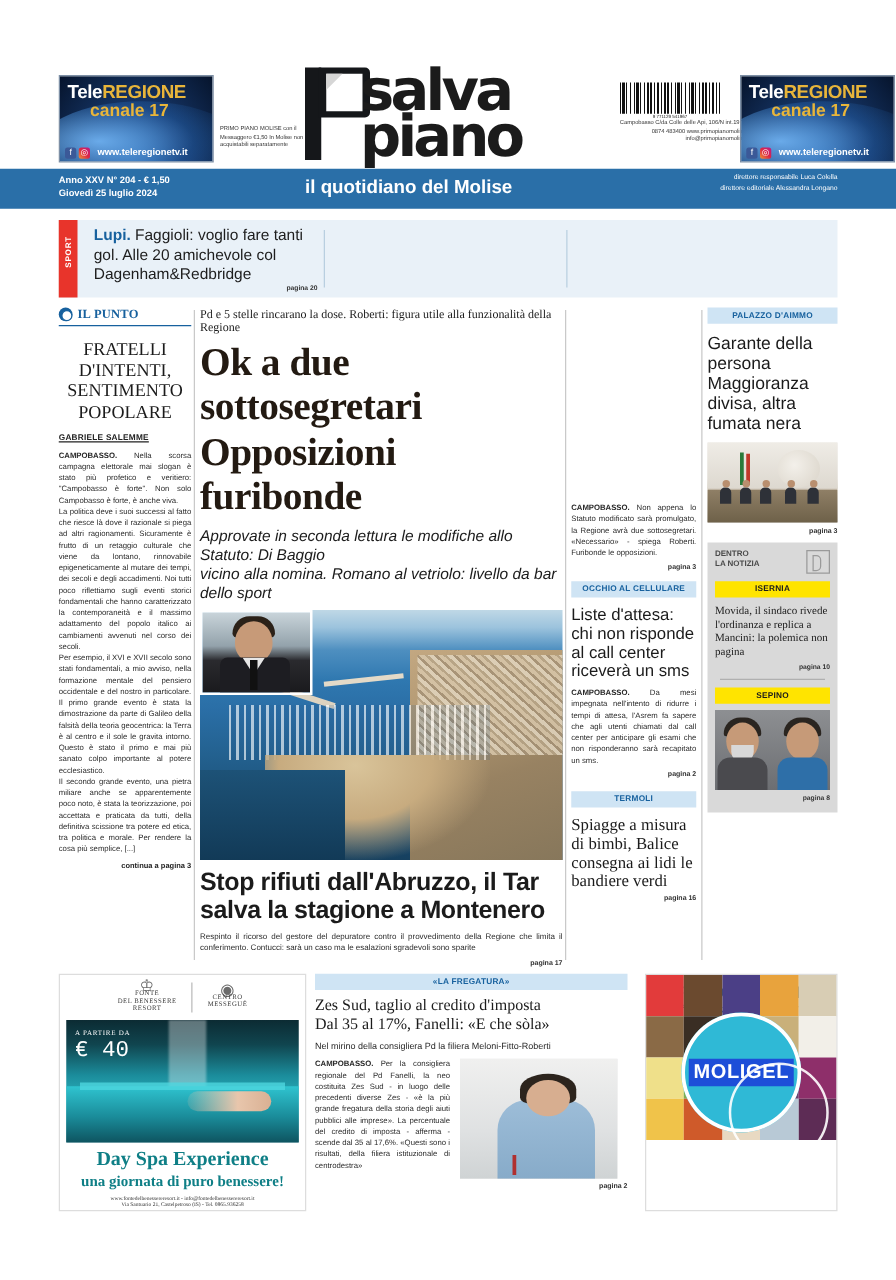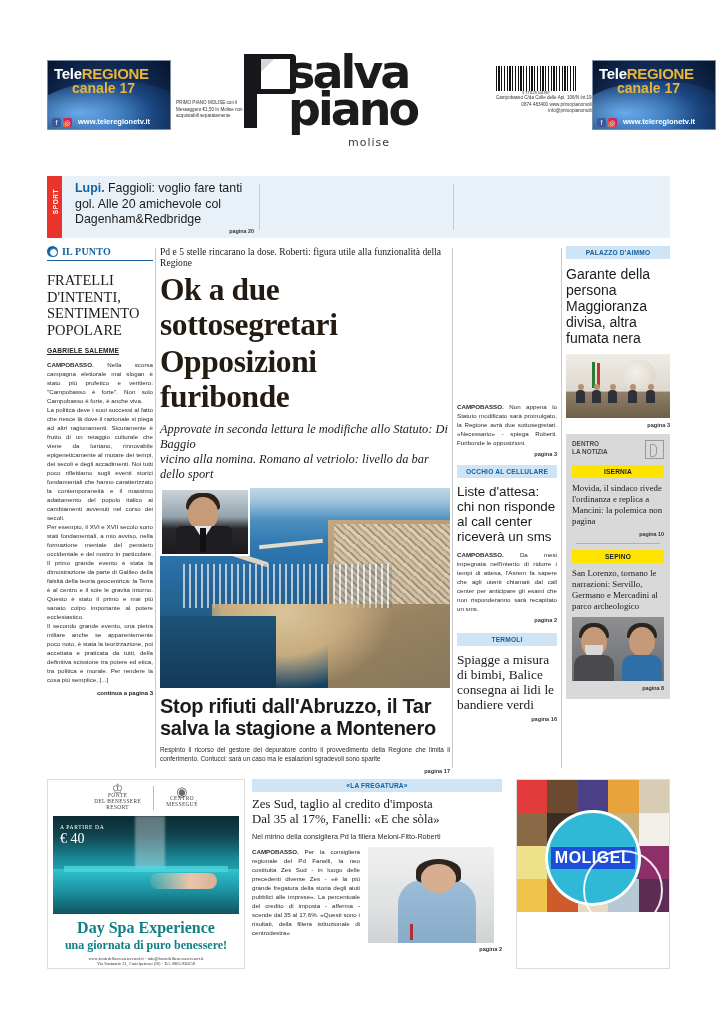--- a/index.html
+++ b/index.html
@@ -77,35 +77,35 @@
   .colC{position:absolute;left:160px;top:246px;width:290px;}
   .colR{position:absolute;left:457px;top:246px;width:100px;}
   .colF{position:absolute;left:566px;top:246px;width:104px;}
 
   
   .ilpunto{display:flex;align-items:center;gap:4px;border-bottom:1.6px solid #17619e;padding-bottom:3px;}
   .ilpunto .dot{width:11px;height:11px;border-radius:50%;background:#17619e;position:relative;flex:0 0 auto;}
   .ilpunto .dot:after{content:"";position:absolute;left:2px;top:2px;width:7px;height:7px;border-radius:50%;
      background:#fff;border:1.5px solid #17619e;}
   .ilpunto .lbl{font-family:"Liberation Serif",serif;font-weight:bold;font-size:10px;color:#17619e;letter-spacing:.2px;}
-  .ed-title{font-family:"Liberation Serif",serif;font-size:14.5px;line-height:16.5px;text-align:left;
+  .ed-title{font-family:"Liberation Serif",serif;font-size:14.5px;line-height:16.5px;text-align:center;
      color:#1b1b1b;margin:11px 0 9px;}
   .ed-author{font-size:6.6px;font-weight:bold;letter-spacing:.2px;text-decoration:underline;color:#222;margin-bottom:6px;}
   .ed-body{font-size:6.2px;line-height:9px;text-align:justify;color:#2a2a2a;}
   .ed-body b{font-weight:bold;}
   .ed-cont{font-size:6px;font-weight:bold;text-align:right;margin-top:6px;color:#222;}
 
   .vrule{position:absolute;width:1px;background:#c9c9c9;}
 
   
   .kicker{font-family:"Liberation Serif",serif;font-size:9.6px;color:#1b1b1b;
      border-bottom:0px;padding-bottom:2px;}
   .headline{font-family:"Liberation Serif",serif;font-weight:bold;font-size:31.5px;line-height:35px;
      color:#231a12;letter-spacing:-.4px;margin-top:2px;}
-  .subhead{font-family:Liberation Serif, serif;font-style:italic;font-size:12.4px;line-height:15px;
+  .subhead{font-family:Liberation Sans, sans-serif;font-style:italic;font-size:12.4px;line-height:15px;
      color:#1b1b1b;margin-top:8px;}
   .seaphoto{width:290px;height:200px;position:relative;margin-top:6px;
      background:
        linear-gradient(180deg,#bfd8e6 0%,#9cc3dd 7%,#4e8fc0 16%,#2f78b0 28%,#2a6ea6 40%,#23618f 58%,#1b4e74 80%,#16405f 100%);}
   .seaphoto .land{position:absolute;right:0;top:16%;width:42%;height:84%;
      background:linear-gradient(160deg,#c9a97e 0%,#b99a6e 30%,#9e8460 60%,#8d7a5b 100%);opacity:.95;}
   .seaphoto .town{position:absolute;right:0;top:18%;width:40%;height:40%;
      background:repeating-linear-gradient(42deg,#d8c7ab 0 3px,#b7a588 3px 5px,#e2d6c0 5px 8px,#a59277 8px 10px);opacity:.85;}
   .seaphoto .beach{position:absolute;left:18%;bottom:0;width:62%;height:42%;
      background:radial-gradient(ellipse at 40% 10%, #d9c49a 0%, #c7ab7f 40%, rgba(160,140,100,0) 72%);}
@@ -184,21 +184,21 @@
      background:linear-gradient(180deg,#0c2b33 0%,#10454f 20%,#1b8c9b 45%,#2bb3bf 65%,#13606e 100%);}
   .spaimg .fall{position:absolute;left:44%;top:0;width:16%;height:62%;background:rgba(255,255,255,.35);
      filter:blur(1px);}
   .spaimg .pool{position:absolute;left:0;bottom:0;width:100%;height:46%;
      background:linear-gradient(180deg,#2fc4d0 0%,#1a8b99 55%,#0e5460 100%);}
   .spaimg .edge{position:absolute;left:6%;bottom:43%;width:88%;height:6px;background:#4ed6de;opacity:.8;}
   .spaimg .person{position:absolute;right:12%;bottom:26%;width:36%;height:16%;border-radius:12px;
      background:linear-gradient(90deg,rgba(220,190,170,.15),#e8c6ac 60%,#d9b093);}
   .spaimg .price{position:absolute;left:7px;top:8px;color:#fff;}
   .spaimg .price .s{font-family:"Liberation Serif",serif;font-size:5.6px;letter-spacing:.6px;display:block;}
-  .spaimg .price .b{font-family:Liberation Serif, serif;font-size:14px;display:block;margin-top:1px;}
+  .spaimg .price .b{font-family:Liberation Mono, monospace;font-size:18px;display:block;margin-top:1px;}
   .ad-left .t1{text-align:center;font-family:"Liberation Serif",serif;font-weight:bold;font-size:16px;color:#0f7f86;margin-top:5px;}
   .ad-left .t2{text-align:center;font-family:"Liberation Serif",serif;font-weight:bold;font-size:12px;color:#0f7f86;margin-top:1px;}
   .ad-left .t3{text-align:center;font-family:"Liberation Serif",serif;font-size:4.4px;color:#333;margin-top:3px;}
   .ad-left .t4{text-align:center;font-family:"Liberation Serif",serif;font-size:4.4px;color:#333;}
 
   .zes{position:absolute;left:205px;top:0;width:250px;}
   .zes .hd{font-family:"Liberation Serif",serif;font-size:12.8px;line-height:15px;color:#1b1b1b;margin-top:5px;}
   .zes .sub{font-size:7.2px;color:#2a2a2a;margin-top:5px;}
   .zes .cols{display:flex;gap:8px;margin-top:6px;}
   .zes .body{width:108px;font-size:6.2px;line-height:9px;text-align:justify;color:#2a2a2a;}
@@ -270,20 +270,27 @@
       <div class="t1"><span class="a">Tele</span><span class="b">REGIONE</span></div>
       <div class="t2">canale 17</div>
       <div class="sm">
         <i class="fb">f</i>
         <i class="ig">◎</i>
       </div>
       <div class="t3">www.teleregionetv.it</div>
     </div>
   </div>
 
+  <div class="dateband">
+    <div class="l1">Anno XXV N° 204 - € 1,50</div>
+    <div class="l2">Giovedì 25 luglio 2024</div>
+    <div class="tag">il quotidiano del Molise</div>
+    <div class="r1">direttore responsabile Luca Colella</div>
+    <div class="r2">direttore editoriale Alessandra Longano</div>
+  </div>
 
   <div class="sportstrip">
     <div class="sport-tab">
       <span>SPORT</span>
     </div>
     <div class="sp-div" style="left:212px;"></div>
     <div class="sp-div" style="left:406px;"></div>
 
     <div class="sp-item i1">
       <div class="txt"><b>Lupi.</b><span> Faggioli: voglio fare tanti gol. Alle 20 amichevole col Dagenham&amp;Redbridge</span></div>
@@ -384,21 +391,20 @@
         </div>
         <div class="p-ico"></div>
       </div>
 
       <div class="tagbar yellow" style="margin-top:6px;">ISERNIA</div>
       <div class="dn-title">Movida, il sindaco rivede l'ordinanza e replica a Mancini: la polemica non pagina</div>
       <div class="dn-pg">pagina 10</div>
       <div class="dn-sep"></div>
 
       <div class="tagbar yellow">SEPINO</div>
-      <div class="dn-title">San Lorenzo, tornano le narrazioni: Servillo, Germano e Mercadini al parco archeologico</div>
       <div class="facesphoto">
         <div class="m m1">
             <div class="hair"></div>
             <div class="h"></div>
             <div class="beard"></div>
             <div class="b"></div>
           </div>
         <div class="m m2">
             <div class="hair"></div>
             <div class="h"></div>

